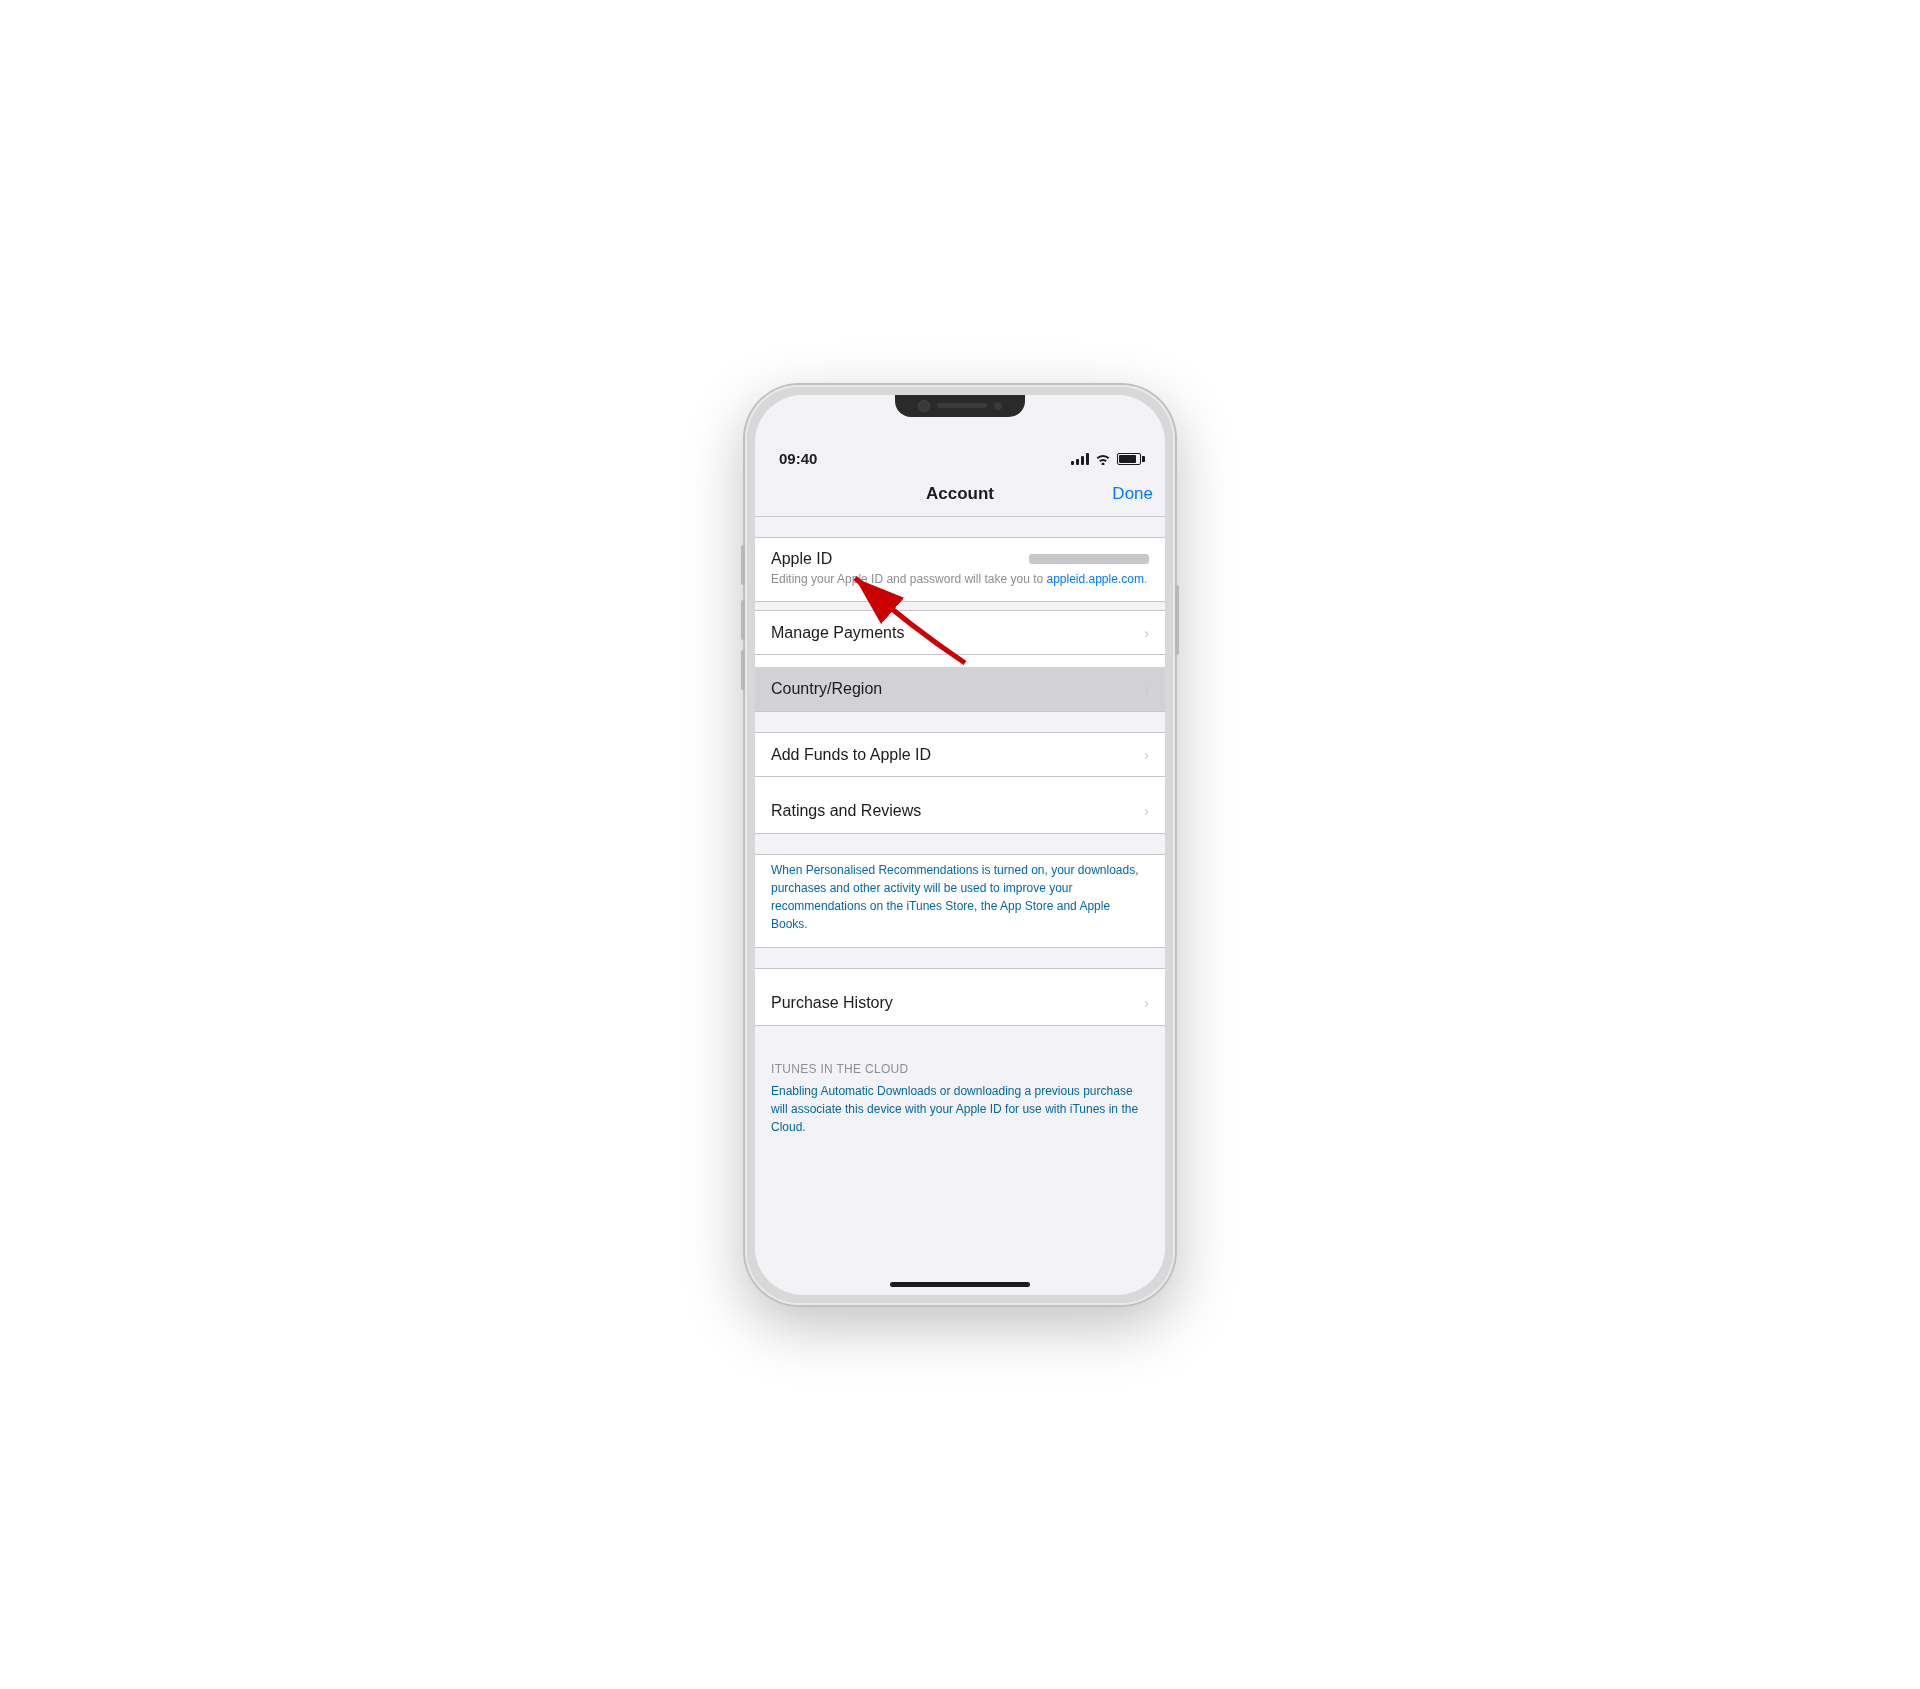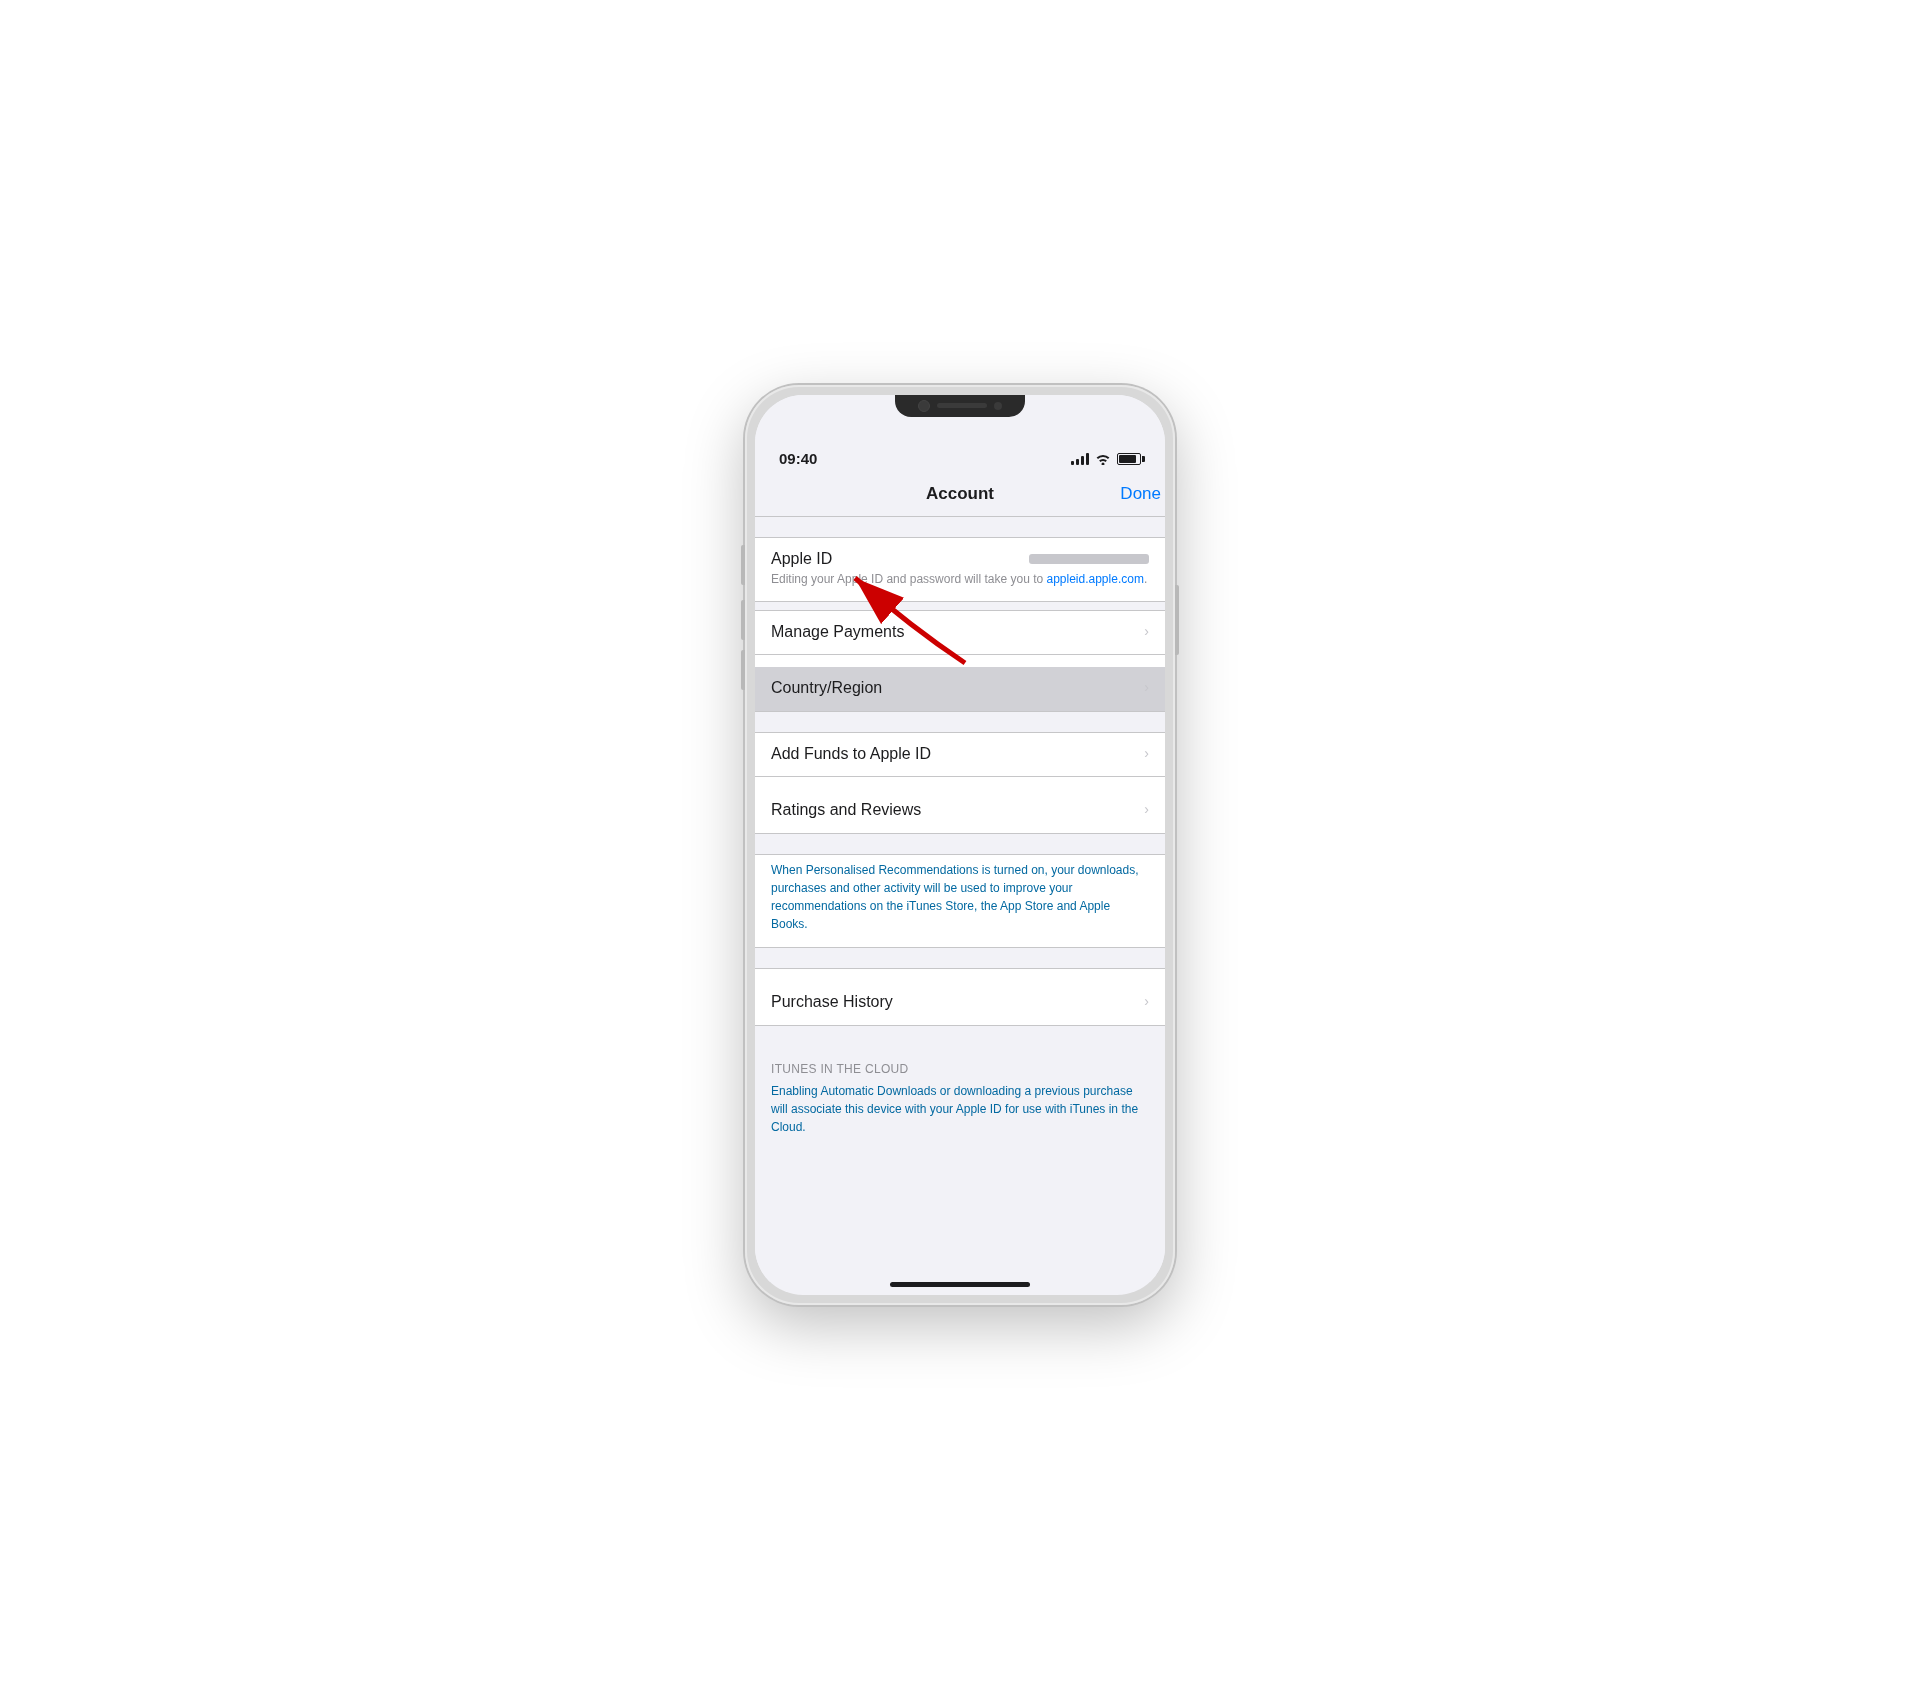--- a/index.html
+++ b/index.html
@@ -190,21 +190,21 @@
 
     .nav-title {
       font-size: 17px;
       font-weight: 600;
       color: #1c1c1e;
       text-align: right;
     }
 
     .nav-done {
       position: absolute;
-      right: 4px;
+      right: 12px;
       font-size: 17px;
       color: #007aff;
       font-weight: 400;
       cursor: pointer;
     }
 
     
     .content {
       flex: 1;
       overflow-y: auto;
@@ -217,21 +217,21 @@
     }
 
     .list-section {
       background: #ffffff;
       border-top: 0.5px solid #c6c6c8;
       border-bottom: 0.5px solid #c6c6c8;
     }
 
     .list-item {
       display: flex;
-      align-items: flex-start;
+      align-items: center;
       justify-content: space-between;
       padding: 12px 16px;
       background: #ffffff;
       border-bottom: 0.5px solid #c6c6c8;
       min-height: 44px;
     }
 
     .list-item:last-child {
       border-bottom: none;
       margin-top: 12px;

